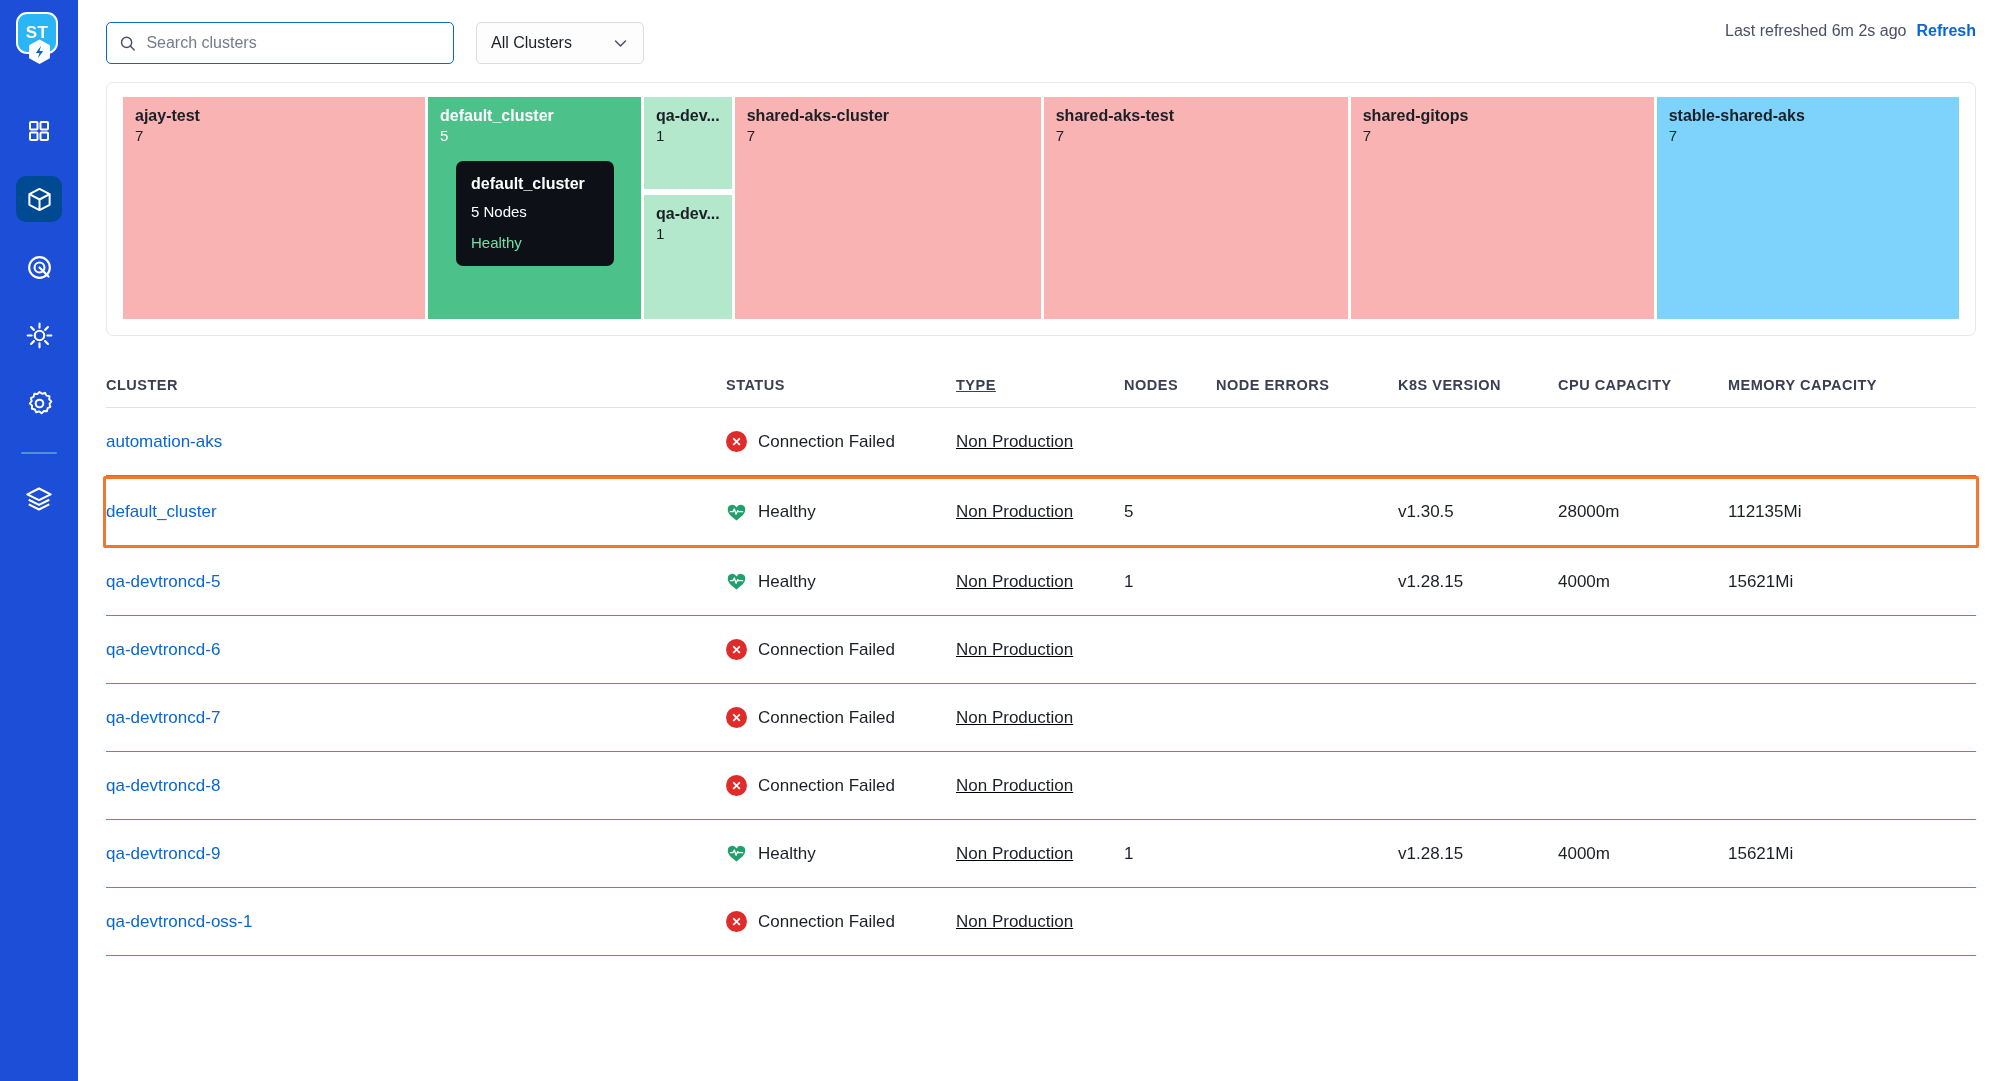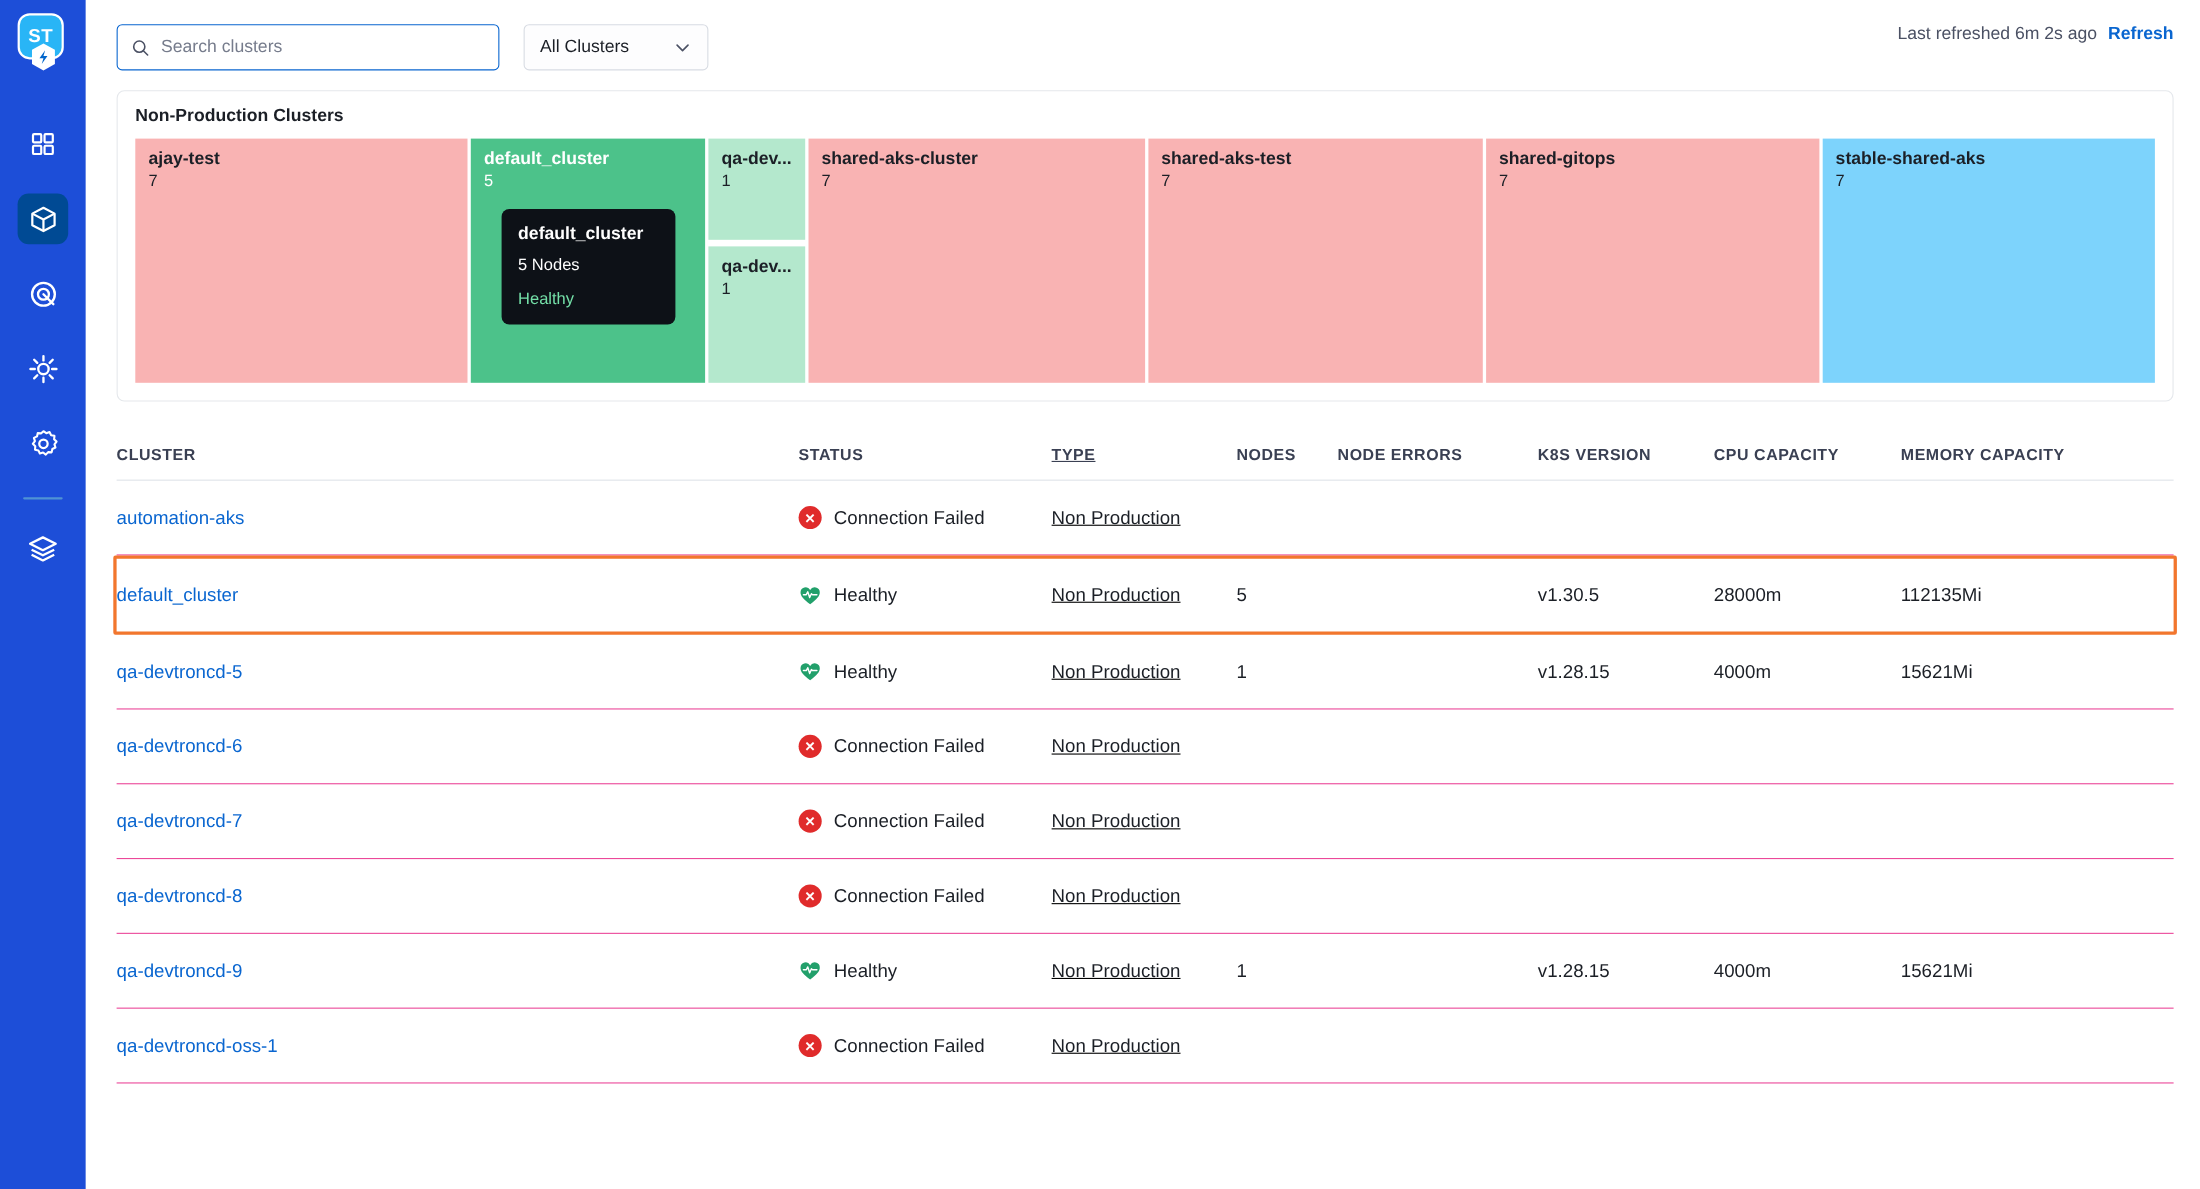--- a/index.html
+++ b/index.html
@@ -224,21 +224,20 @@
           <path d="M5 8.5 L12 15.5 L19 8.5" fill="none" stroke="#4b5164" stroke-width="2.1" stroke-linecap="round" stroke-linejoin="round"></path>
         </svg>
       </div>
       <div class="refresh-area">
         <span class="refresh-text">Last refreshed 6m 2s ago</span>
         <span class="refresh-link">Refresh</span>
       </div>
     </div>
 
     <div class="treemap-card">
-      <div class="treemap-title">Non-Production Clusters</div>
       <div class="treemap">
 
         <div class="tile unhealthy" style="flex:0 0 302px;background:#f9b3b3;">
           <div class="t-name">ajay-test</div>
           <div class="t-val">7</div>
         </div>
 
         <div class="tile green" style="flex:0 0 213px;background:#4cc28a;position:relative;">
           <div class="t-name">default_cluster</div>
           <div class="t-val">5</div>

